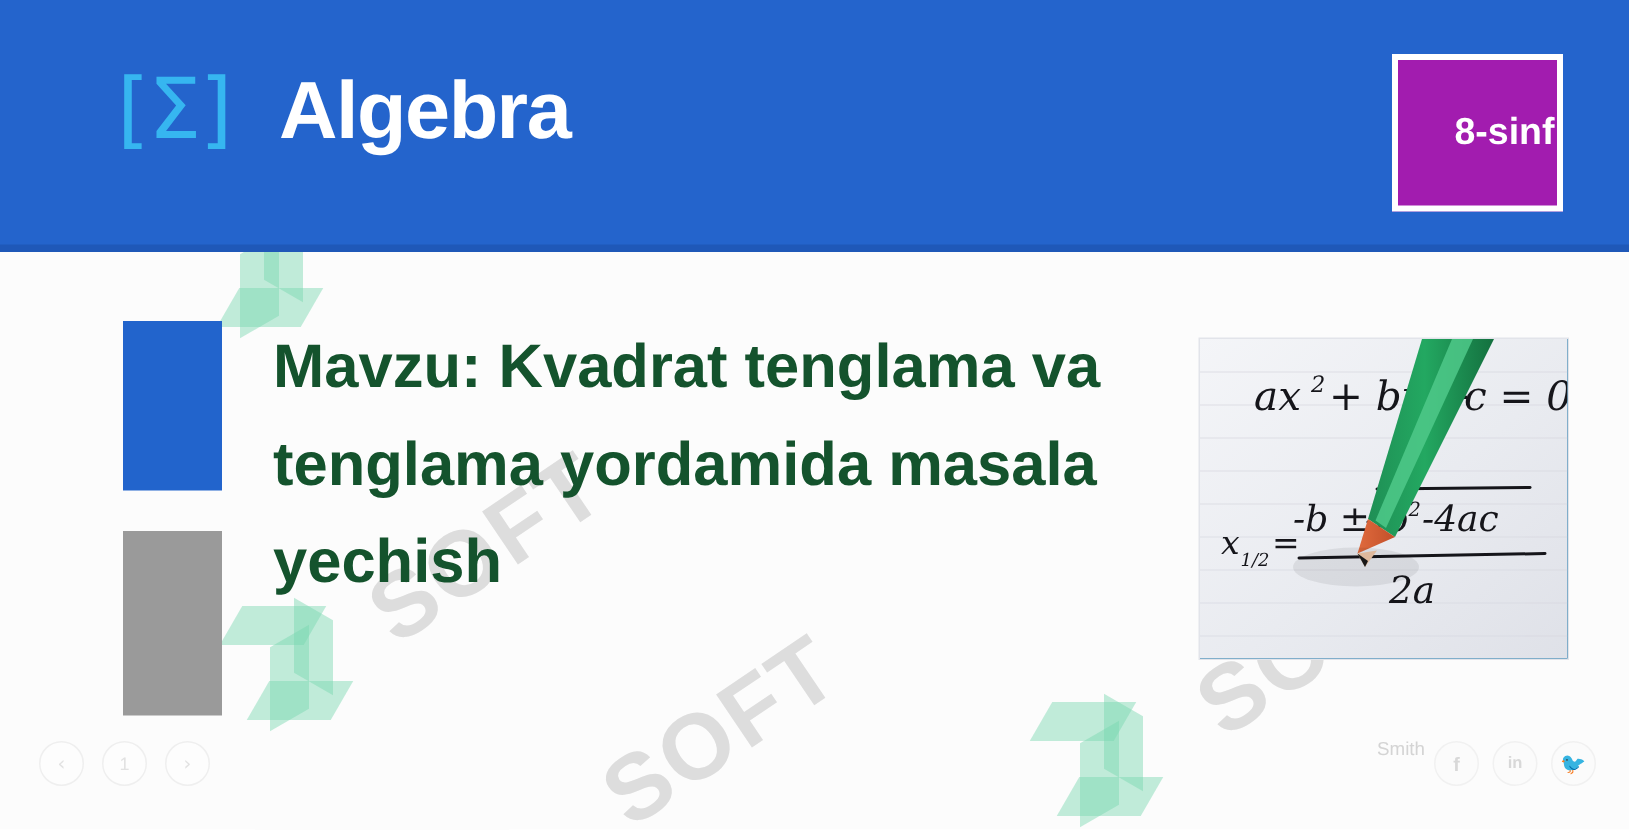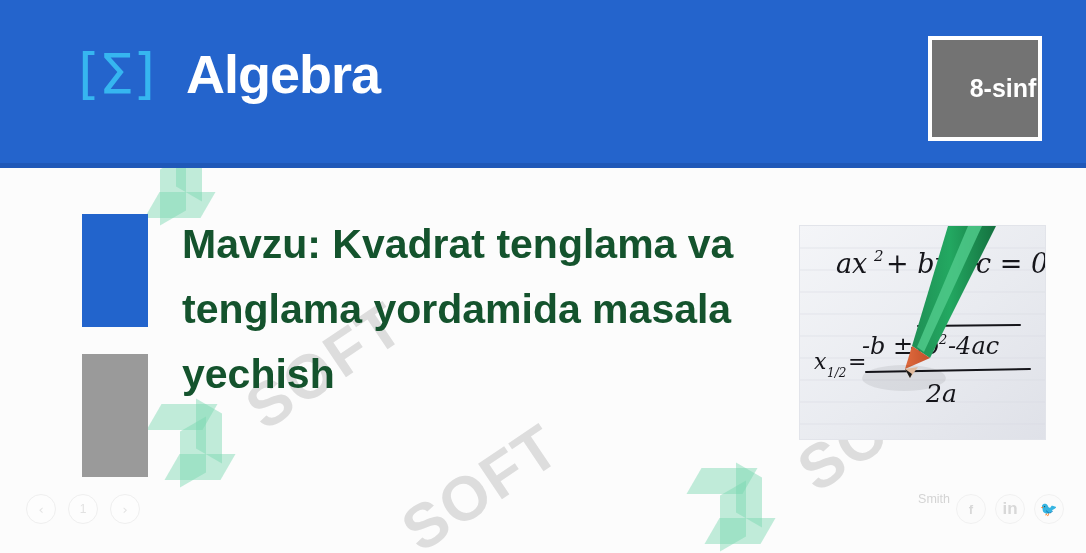--- a/index.html
+++ b/index.html
@@ -112,21 +112,21 @@
     font-family: "Liberation Sans", sans-serif;
     margin-left: 12px;
   }
 
   .grade-badge {
     position: absolute;
     right: 44px;
     top: 36px;
     width: 114px;
     height: 105px;
-    background: #737373;
+    background: #a21caf;
     border: 4px solid #ffffff;
     display: flex;
     align-items: center;
     justify-content: center;
     padding-left: 36px;
   }
   .grade-badge span {
     color: #ffffff;
     font-size: 25px;
     font-weight: bold;
@@ -245,21 +245,21 @@
     background: #fbfbfb;
     display: flex;
     align-items: center;
     justify-content: center;
     color: #d8d8d8;
     font-size: 13px;
     font-weight: bold;
     font-family: "Liberation Sans", sans-serif;
   }
   .social-btn.tw { font-size: 14px; font-family: "DejaVu Sans", sans-serif; font-weight: normal; }
-  .social-btn.li { font-size: 17px; }
+  .social-btn.li { font-size: 11px; }
 </style>
 </head>
 <body>
 
 <div id="slide">
 
   <div class="watermark-layer">
     <div class="wm on-blue" style="left:760px; top:8px;">SOFT</div>
     <div class="wm-logo on-blue" style="left:676px; top:58px;">
       <span class="bar b1"></span>

